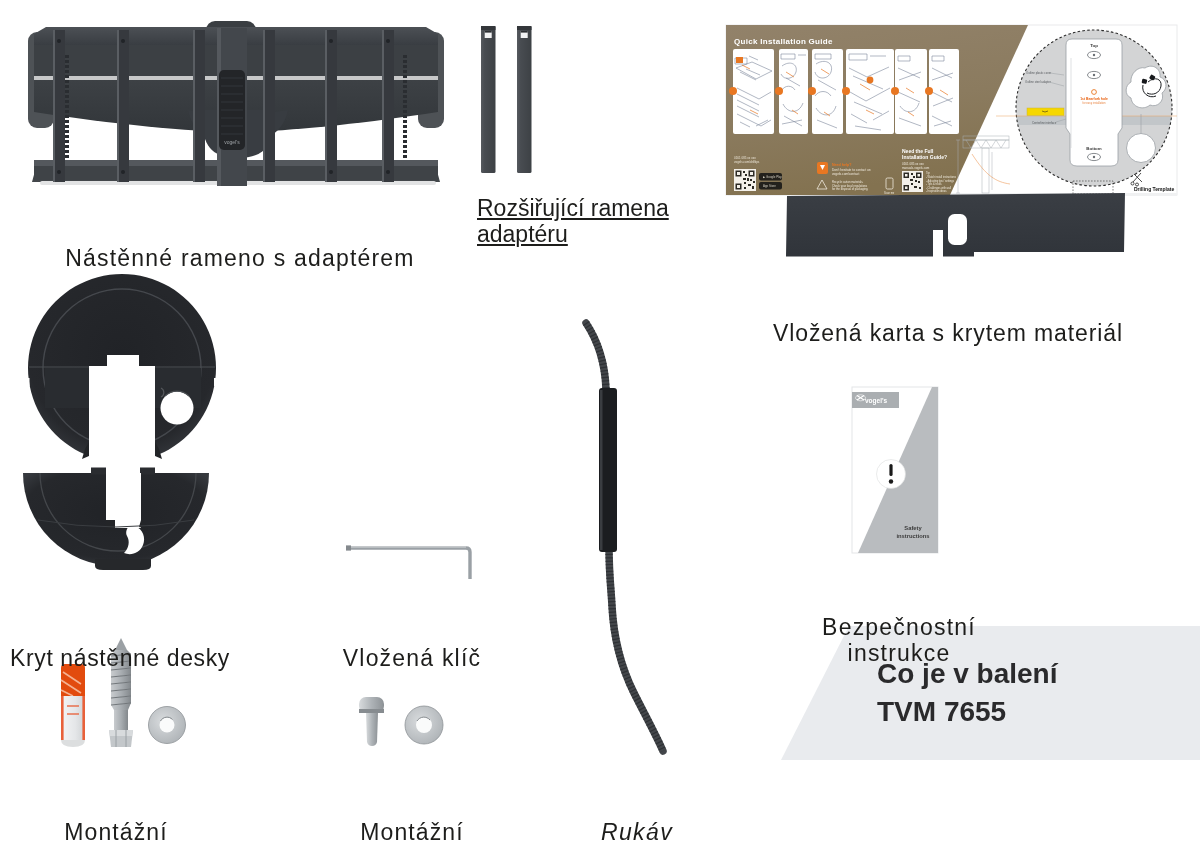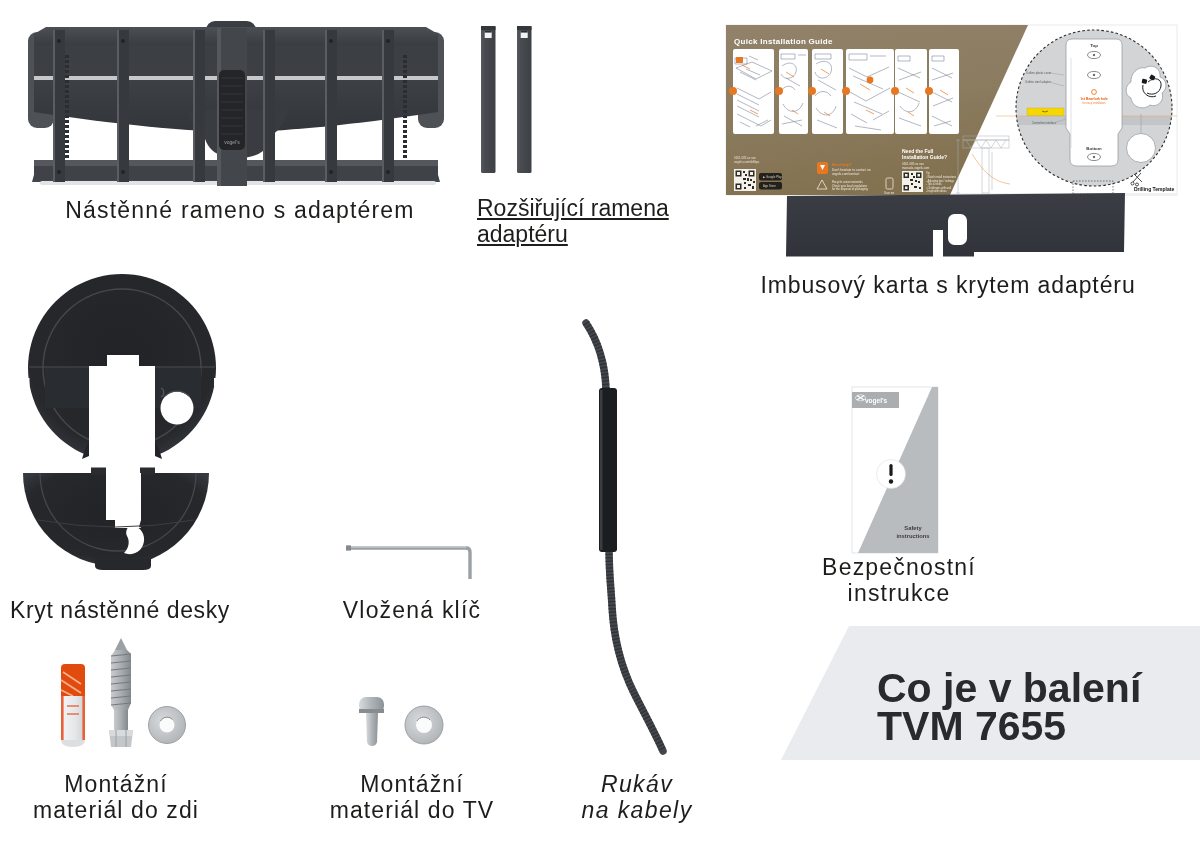--- a/index.html
+++ b/index.html
@@ -1,20 +1,20 @@
 <!DOCTYPE html>
 <html><head>
 <meta charset="utf-8">
 <style>
   html,body{margin:0;padding:0;}
   body{width:1200px;height:848px;background:#ffffff;overflow:hidden;position:relative;
        font-family:"Liberation Sans", sans-serif;}
   .abs{position:absolute;}
   .lbl{position:absolute;color:#1d1d1b;font-size:23px;letter-spacing:0px;line-height:26px;}
-  .ctr{text-align:center;}
+  .ctr{text-align:center;margin-top:48px;}
 </style>
 </head>
 <body>
 
 <svg class="abs" style="left:20px;top:10px" width="432" height="185" viewBox="0 0 432 185">
   <defs>
     <linearGradient id="gbar" x1="0" y1="0" x2="0" y2="1">
       <stop offset="0" stop-color="#4c5055"></stop>
         <stop offset="1" stop-color="#383c41"></stop>
     </linearGradient>
@@ -459,23 +459,23 @@
   <circle cx="41" cy="89" r="14.5" fill="#ffffff" stroke="#dcddde" stroke-width="0.6"></circle>
   <rect x="39.4" y="79" width="3.2" height="12" rx="1.6" fill="#1a1a1a"></rect>
   <circle cx="41" cy="96.5" r="2.2" fill="#1a1a1a"></circle>
   <text x="63" y="145" font-size="5.8" font-weight="bold" fill="#3c3c3c" text-anchor="middle">Safety</text>
   <text x="63" y="153" font-size="5.8" font-weight="bold" fill="#3c3c3c" text-anchor="middle">instructions</text>
 </svg>
 
 <div class="abs" style="left:0;top:626px;width:1200px;height:134px;overflow:hidden;">
   <div style="position:absolute;left:781px;top:0;width:500px;height:134px;background:#e9ebee;transform:skewX(-26.9deg);transform-origin:bottom left;"></div>
 </div>
-<div class="abs" style="left:877px;top:669px;font-size:41px;font-weight:bold;color:#2a2a2c;line-height:38px;">Co je v balení<br>TVM 7655</div>
+<div class="abs" style="left:877px;top:655px;font-size:28px;font-weight:bold;color:#2a2a2c;line-height:38px;">Co je v balení<br>TVM 7655</div>
 
 <div class="lbl ctr" style="left:40px;top:197px;width:400px;letter-spacing:1.2px;">Nástěnné rameno s adaptérem</div>
 <div class="lbl" style="left:477px;top:195px;text-decoration:underline;">Rozšiřující ramena<br>adaptéru</div>
-<div class="lbl ctr" style="left:748px;top:272px;width:400px;letter-spacing:0.9px;">Imbusový karta s krytem adaptéru</div>
+<div class="lbl ctr" style="left:748px;top:272px;width:400px;letter-spacing:0.9px;">Vložená karta s krytem materiál</div>
 <div class="lbl ctr" style="left:0px;top:597px;width:240px;letter-spacing:0.6px;">Kryt nástěnné desky</div>
 <div class="lbl ctr" style="left:312px;top:597px;width:200px;letter-spacing:1.2px;">Vložená klíč</div>
-<div class="lbl ctr" style="left:799px;top:554px;width:200px;letter-spacing:1.2px;">Bezpečnostní<br>instrukce</div>
+<div class="lbl ctr" style="left:799px;top:566px;width:200px;letter-spacing:1.2px;">Bezpečnostní<br>instrukce</div>
 <div class="lbl ctr" style="left:16px;top:771px;width:200px;letter-spacing:1.1px;">Montážní<br>materiál do zdi</div>
 <div class="lbl ctr" style="left:312px;top:771px;width:200px;letter-spacing:1.1px;">Montážní<br>materiál do TV</div>
 <div class="lbl ctr" style="left:537px;top:771px;width:200px;letter-spacing:1.4px;font-style:italic;">Rukáv<br>na kabely</div>
 
 </body></html>

